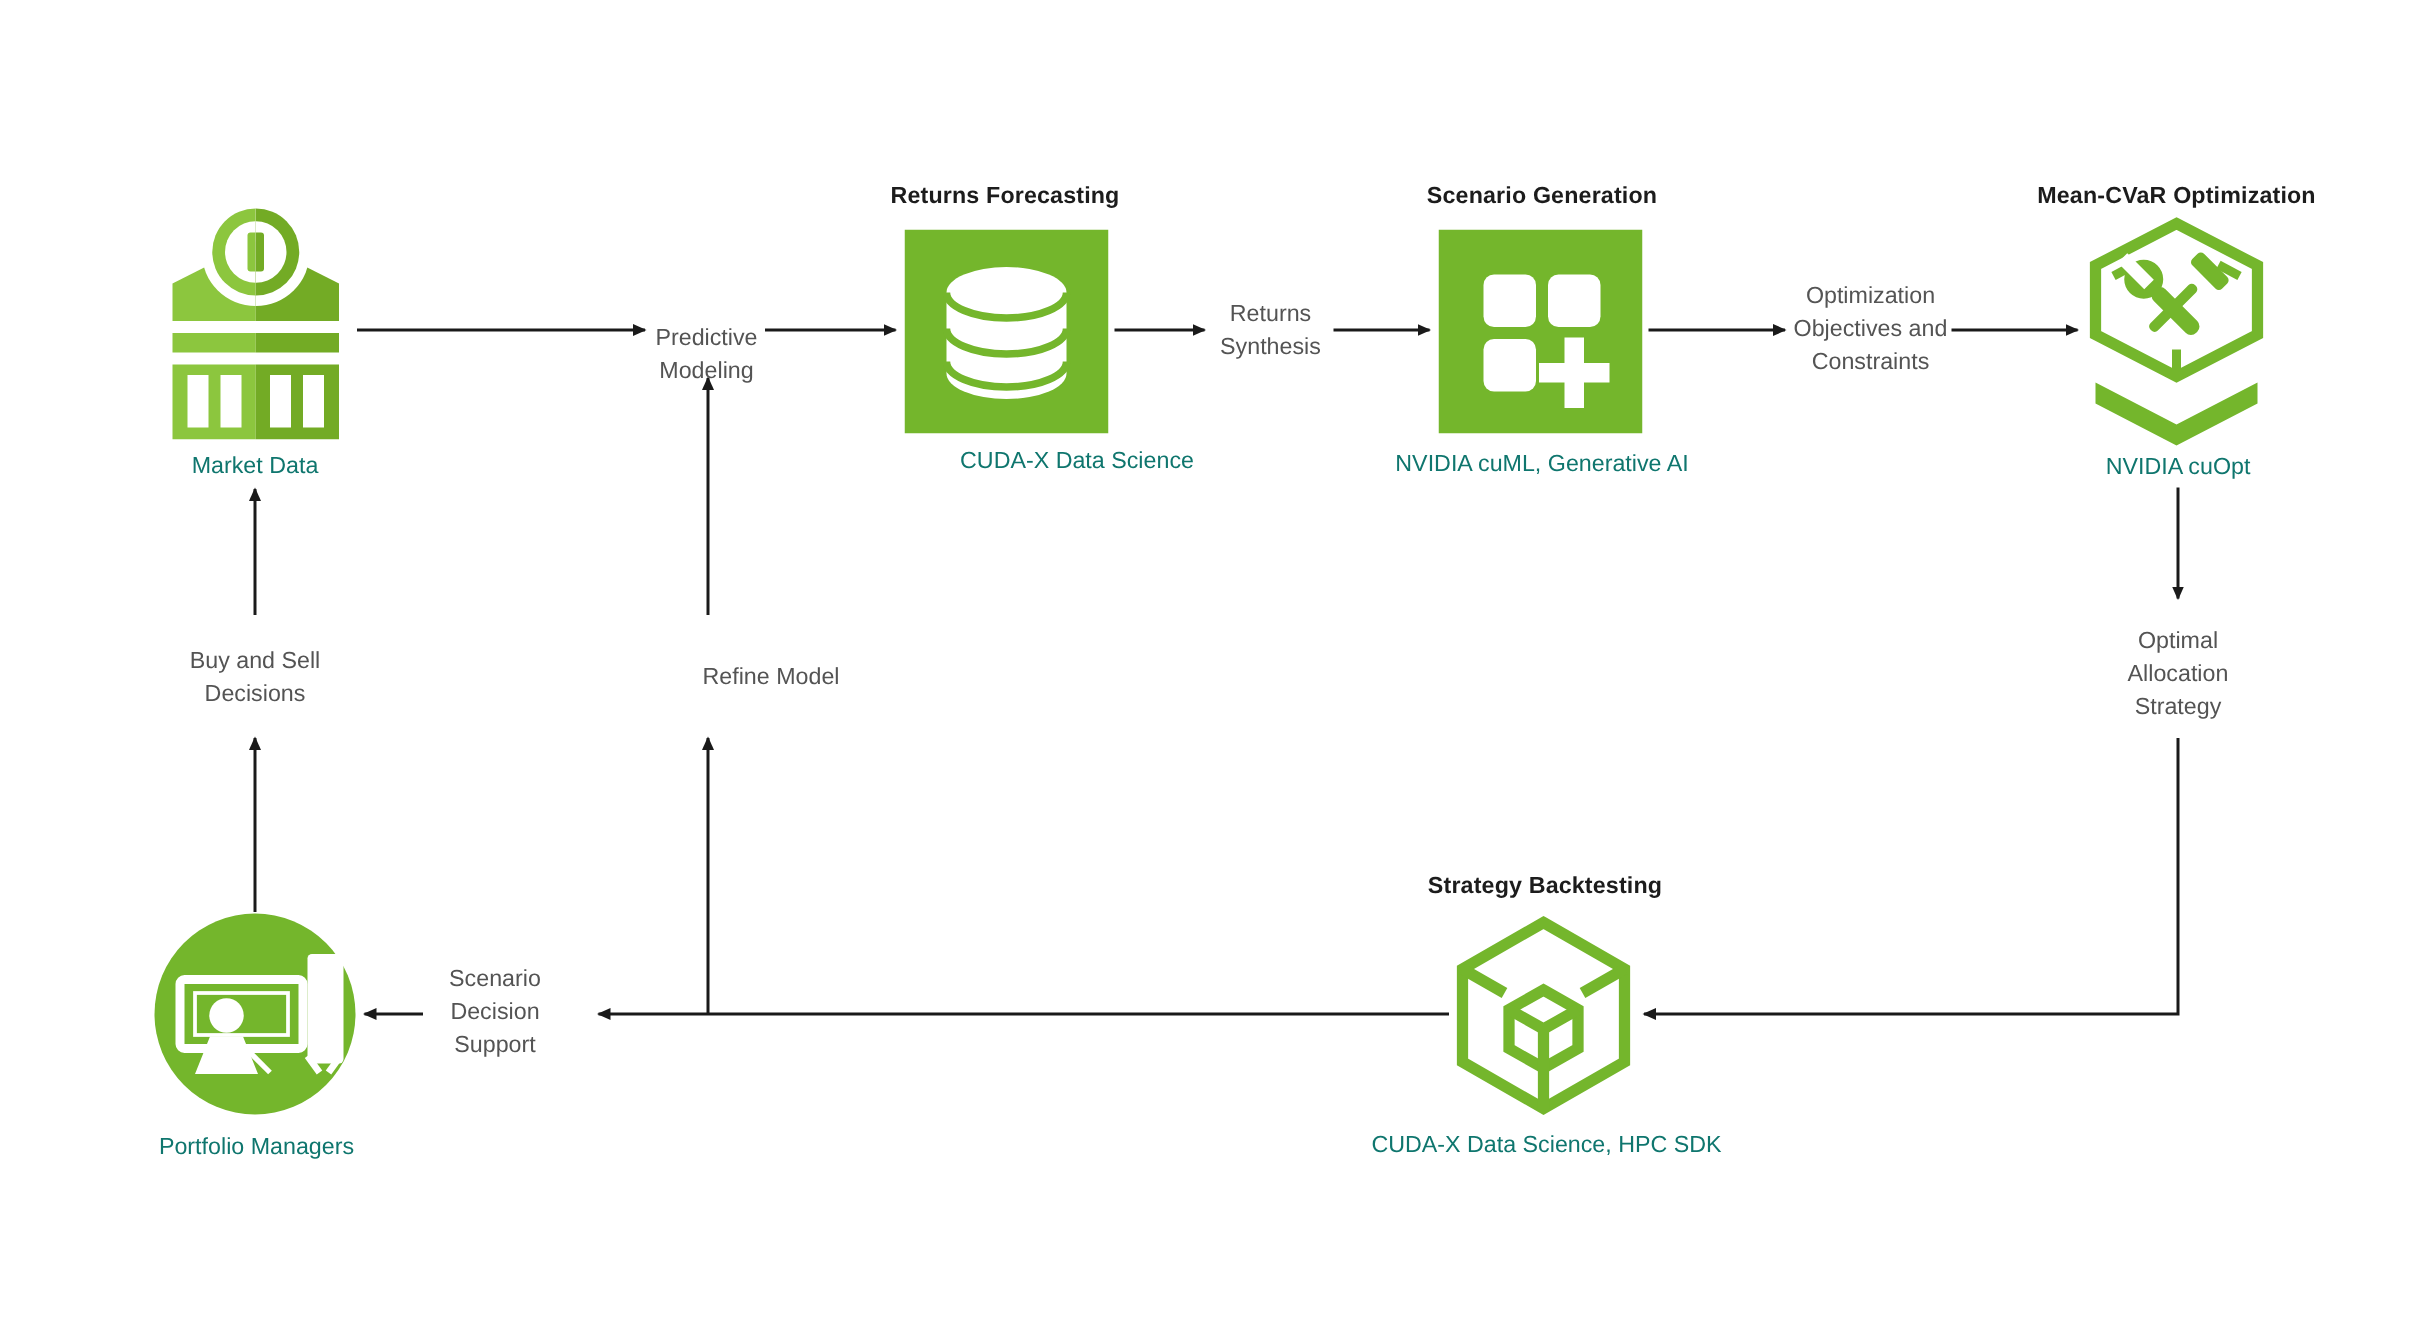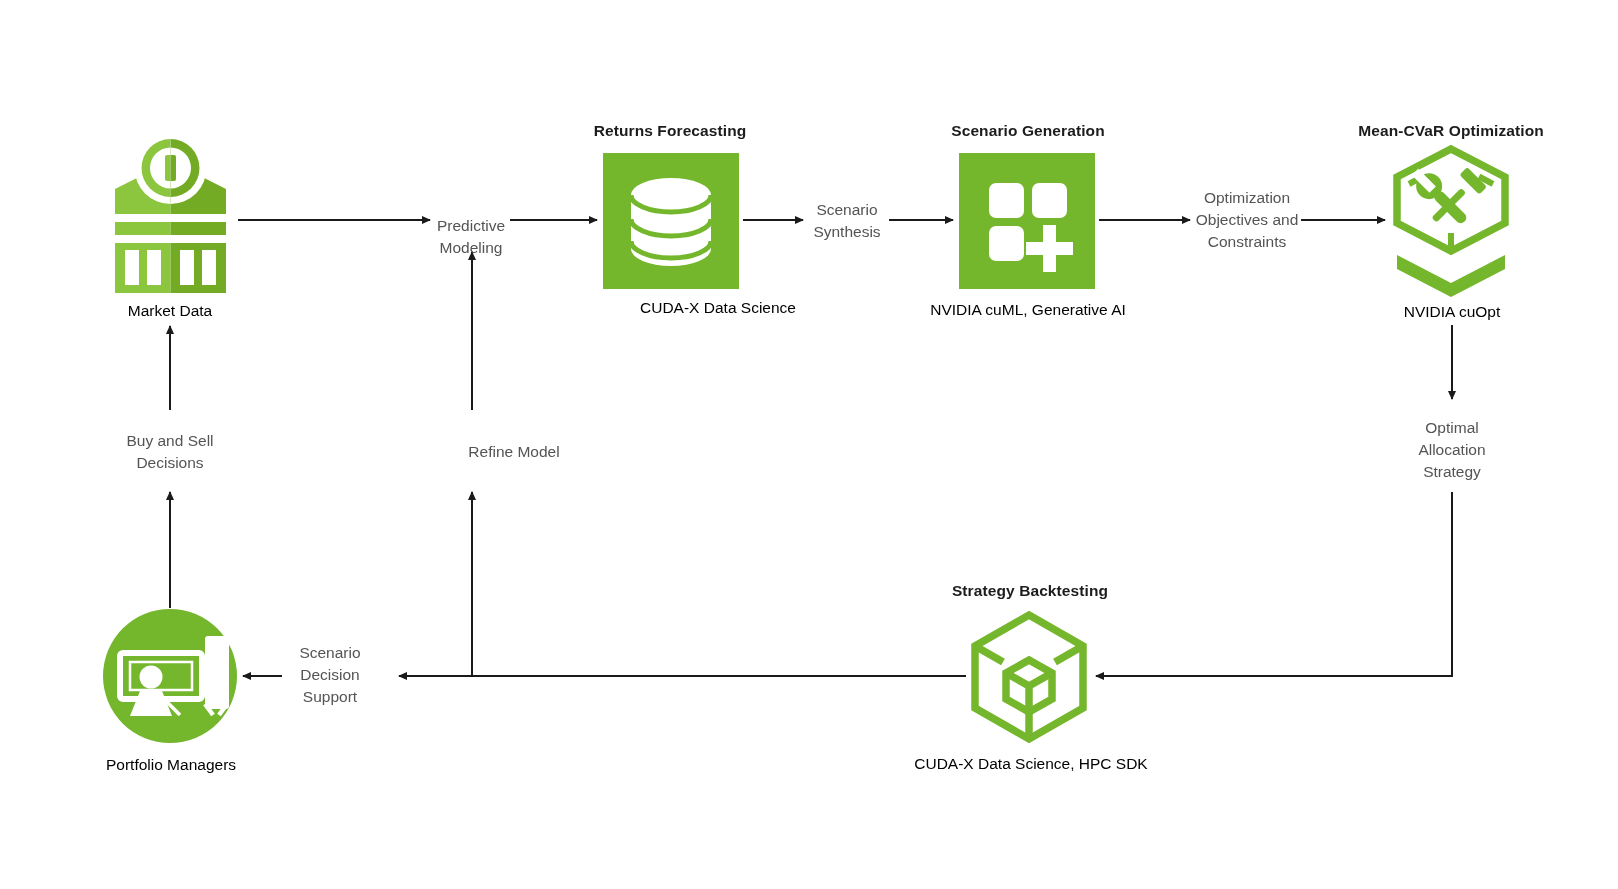--- a/index.html
+++ b/index.html
@@ -15,21 +15,21 @@
   .icon{position:absolute;}
   .icon svg{display:block;width:100%;height:100%;}
   .txt{
     position:absolute;
     transform:translate(-50%,-50%);
     text-align:center;
     font-size:15.5px;
     line-height:22px;
   }
   .title{font-weight:bold;color:#1c1c1c;white-space:nowrap;letter-spacing:0.1px;}
-  .caption{color:#000000;white-space:nowrap;}
+  .caption{color:#0f766e;white-space:nowrap;}
   .glabel{color:#545454;}
   .nowrap{white-space:nowrap;margin-left:42px;}
 </style>
 </head>
 <body>
 
 <div class="canvas">
 
   <svg class="connectors" width="1618" height="889" viewBox="0 0 1618 889">
     <defs>
@@ -167,20 +167,20 @@
   <div class="txt title" style="left:1030px;top:591px;">Strategy Backtesting</div>
 
   <div class="txt caption" style="left:170px;top:311px;">Market Data</div>
   <div class="txt caption" style="left:670px;top:308px;margin-left:48px;">CUDA-X Data Science</div>
   <div class="txt caption" style="left:1028px;top:310px;">NVIDIA cuML, Generative AI</div>
   <div class="txt caption" style="left:1452px;top:312px;">NVIDIA cuOpt</div>
   <div class="txt caption" style="left:1031px;top:764px;">CUDA-X Data Science, HPC SDK</div>
   <div class="txt caption" style="left:171px;top:765px;">Portfolio Managers</div>
 
   <div class="txt glabel" style="left:471px;top:221px;width:100px;margin-top:16px;">Predictive Modeling</div>
-  <div class="txt glabel" style="left:847px;top:221px;width:100px;">Scenario Synthesis</div>
+  <div class="txt glabel" style="left:847px;top:221px;width:100px;">Returns Synthesis</div>
   <div class="txt glabel" style="left:1247px;top:220px;width:132px;">Optimization Objectives and Constraints</div>
   <div class="txt glabel" style="left:1452px;top:450px;width:96px;">Optimal Allocation Strategy</div>
   <div class="txt glabel nowrap" style="left:472px;top:452px;">Refine Model</div>
   <div class="txt glabel" style="left:170px;top:452px;width:112px;">Buy and Sell Decisions</div>
   <div class="txt glabel" style="left:330px;top:675px;width:84px;">Scenario Decision Support</div>
 
 </div>
 
 </body></html>

